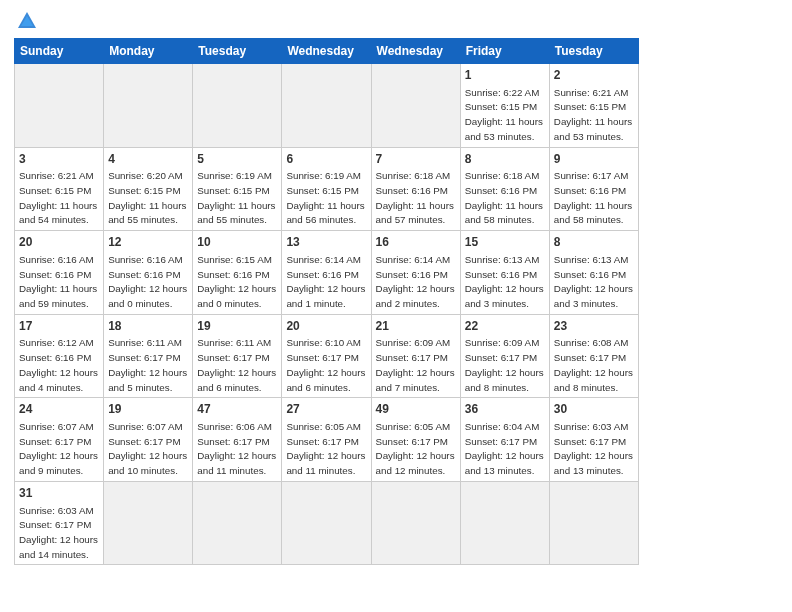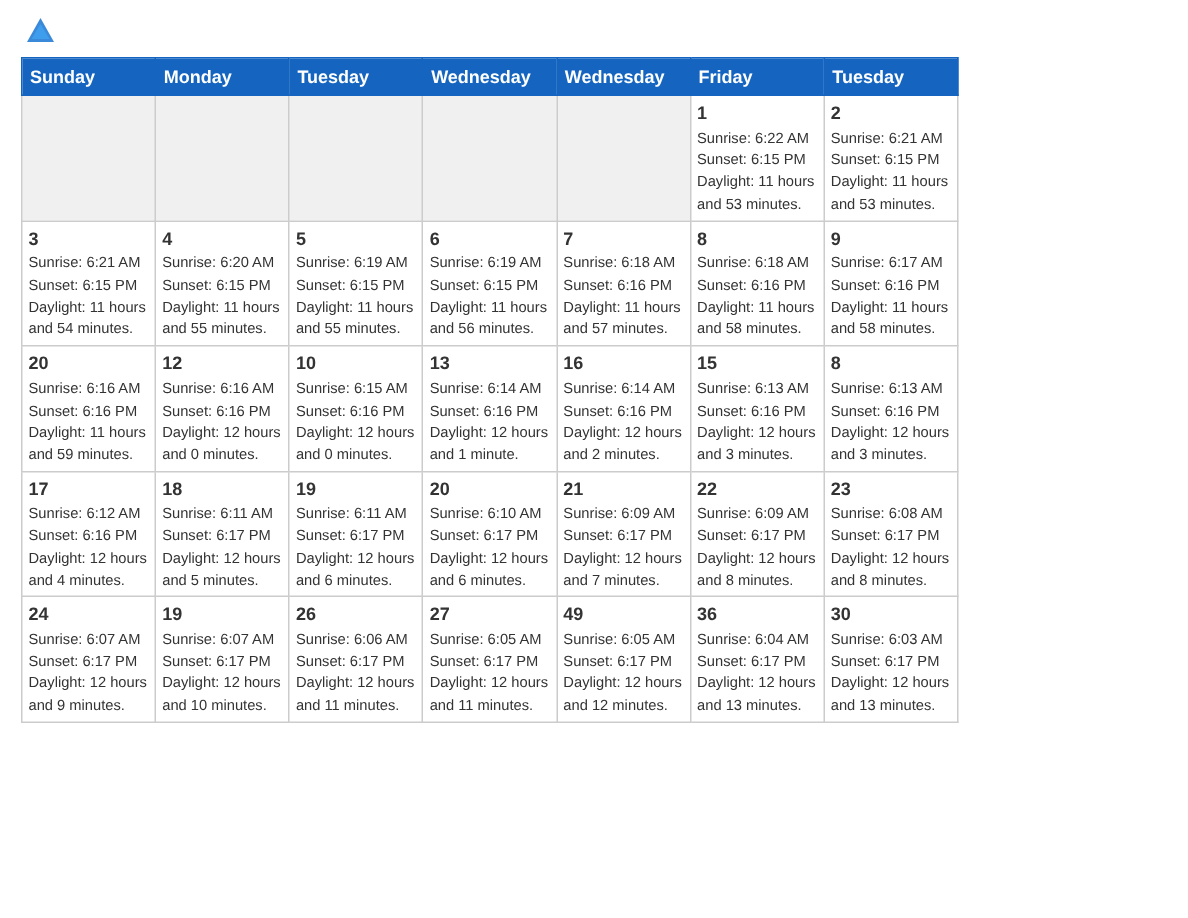--- a/index.html
+++ b/index.html
@@ -158,21 +158,30 @@
           <td><span class="day-num">18</span><span class="day-info">Sunrise: 6:11 AM<br>Sunset: 6:17 PM<br>Daylight: 12 hours and 5 minutes.</span></td>
           <td><span class="day-num">19</span><span class="day-info">Sunrise: 6:11 AM<br>Sunset: 6:17 PM<br>Daylight: 12 hours and 6 minutes.</span></td>
           <td><span class="day-num">20</span><span class="day-info">Sunrise: 6:10 AM<br>Sunset: 6:17 PM<br>Daylight: 12 hours and 6 minutes.</span></td>
           <td><span class="day-num">21</span><span class="day-info">Sunrise: 6:09 AM<br>Sunset: 6:17 PM<br>Daylight: 12 hours and 7 minutes.</span></td>
           <td><span class="day-num">22</span><span class="day-info">Sunrise: 6:09 AM<br>Sunset: 6:17 PM<br>Daylight: 12 hours and 8 minutes.</span></td>
           <td><span class="day-num">23</span><span class="day-info">Sunrise: 6:08 AM<br>Sunset: 6:17 PM<br>Daylight: 12 hours and 8 minutes.</span></td>
         </tr>
         <tr>
           <td><span class="day-num">24</span><span class="day-info">Sunrise: 6:07 AM<br>Sunset: 6:17 PM<br>Daylight: 12 hours and 9 minutes.</span></td>
           <td><span class="day-num">19</span><span class="day-info">Sunrise: 6:07 AM<br>Sunset: 6:17 PM<br>Daylight: 12 hours and 10 minutes.</span></td>
-          <td><span class="day-num">26</span><span class="day-info">Sunrise: 6:06 AM<br>Sunset: 6:17 PM<br>Daylight: 12 hours and 11 minutes.</span></td>
+          <td><span class="day-num">47</span><span class="day-info">Sunrise: 6:06 AM<br>Sunset: 6:17 PM<br>Daylight: 12 hours and 11 minutes.</span></td>
           <td><span class="day-num">27</span><span class="day-info">Sunrise: 6:05 AM<br>Sunset: 6:17 PM<br>Daylight: 12 hours and 11 minutes.</span></td>
           <td><span class="day-num">49</span><span class="day-info">Sunrise: 6:05 AM<br>Sunset: 6:17 PM<br>Daylight: 12 hours and 12 minutes.</span></td>
           <td><span class="day-num">36</span><span class="day-info">Sunrise: 6:04 AM<br>Sunset: 6:17 PM<br>Daylight: 12 hours and 13 minutes.</span></td>
           <td><span class="day-num">30</span><span class="day-info">Sunrise: 6:03 AM<br>Sunset: 6:17 PM<br>Daylight: 12 hours and 13 minutes.</span></td>
+        </tr>
+        <tr class="last-row">
+          <td><span class="day-num">31</span><span class="day-info">Sunrise: 6:03 AM<br>Sunset: 6:17 PM<br>Daylight: 12 hours and 14 minutes.</span></td>
+          <td class="empty"></td>
+          <td class="empty"></td>
+          <td class="empty"></td>
+          <td class="empty"></td>
+          <td class="empty"></td>
+          <td class="empty"></td>
         </tr>
       </tbody>
   </table>
 </div>
 
 </body></html>

